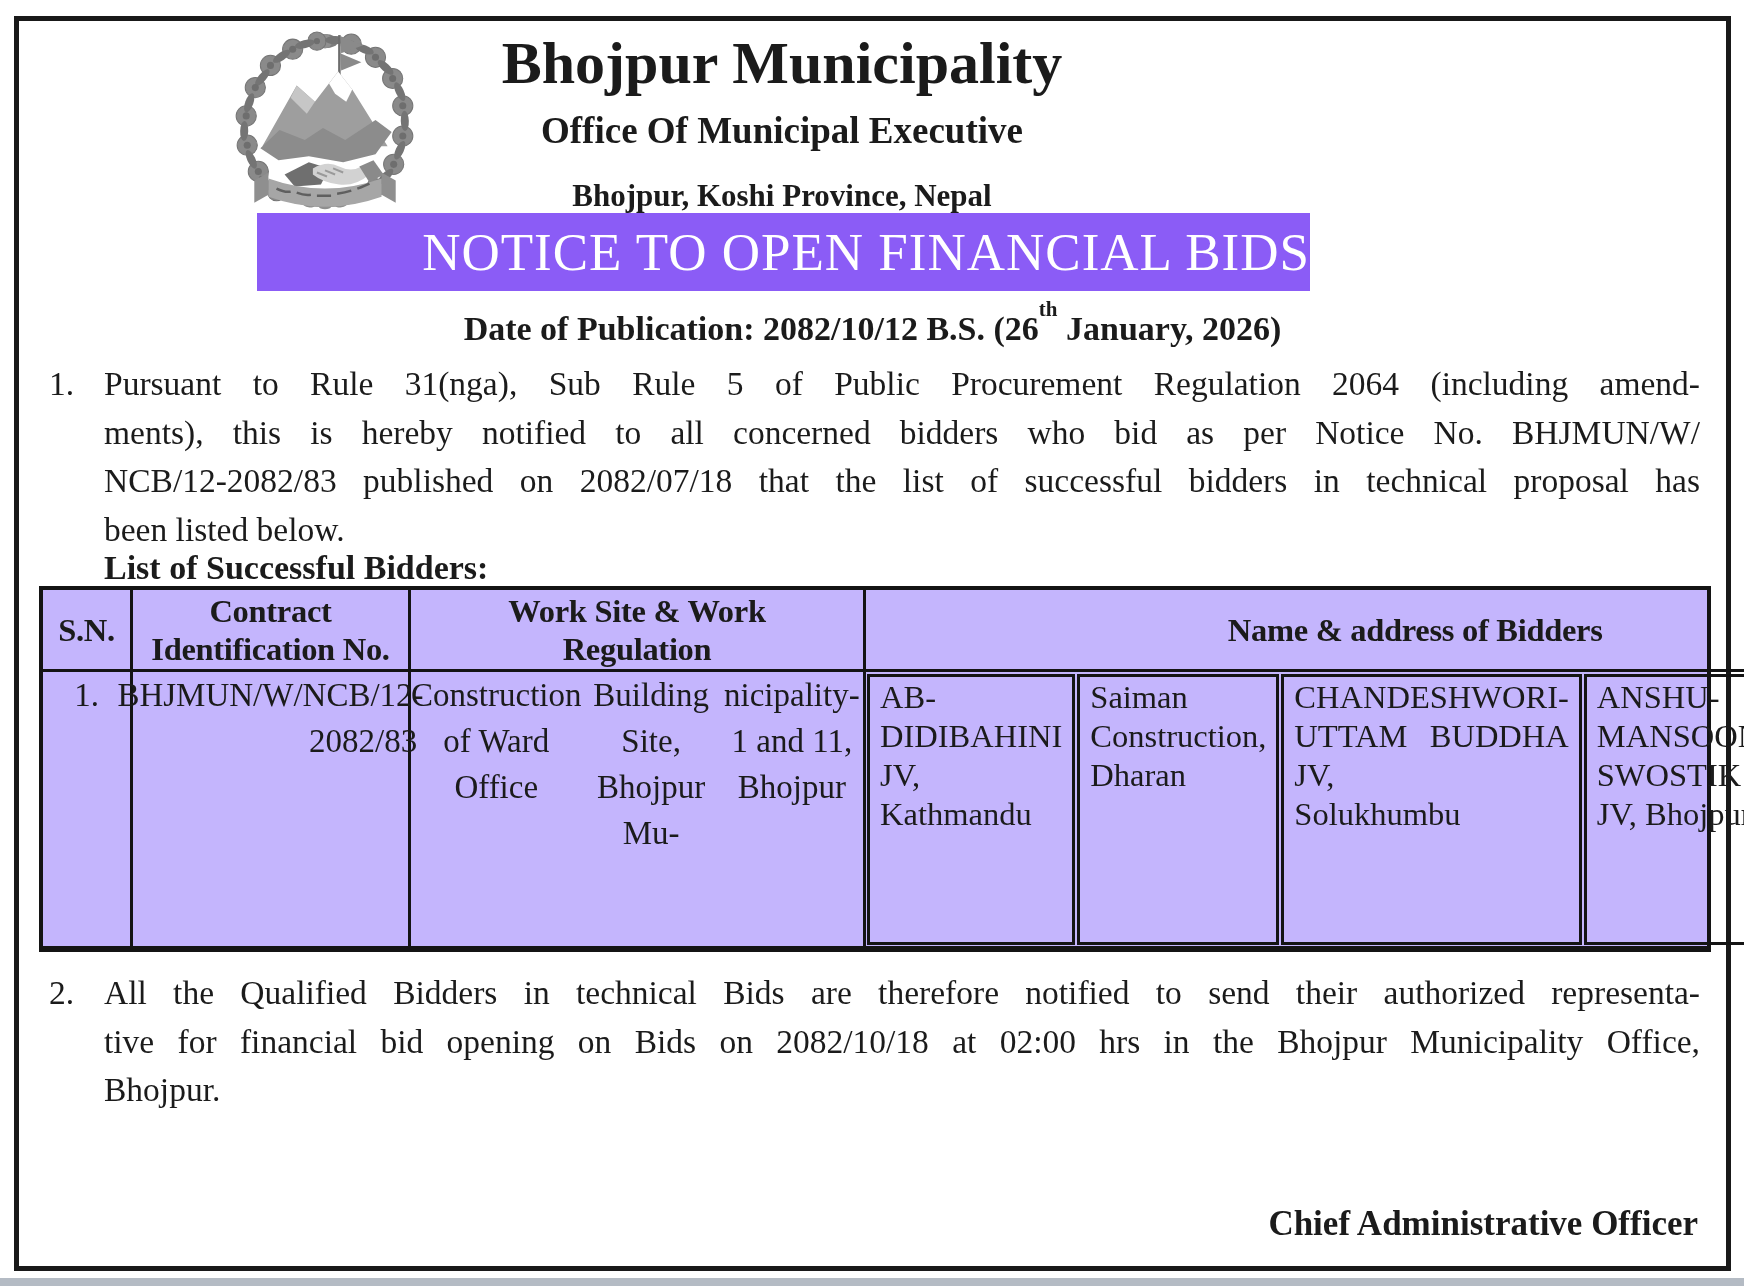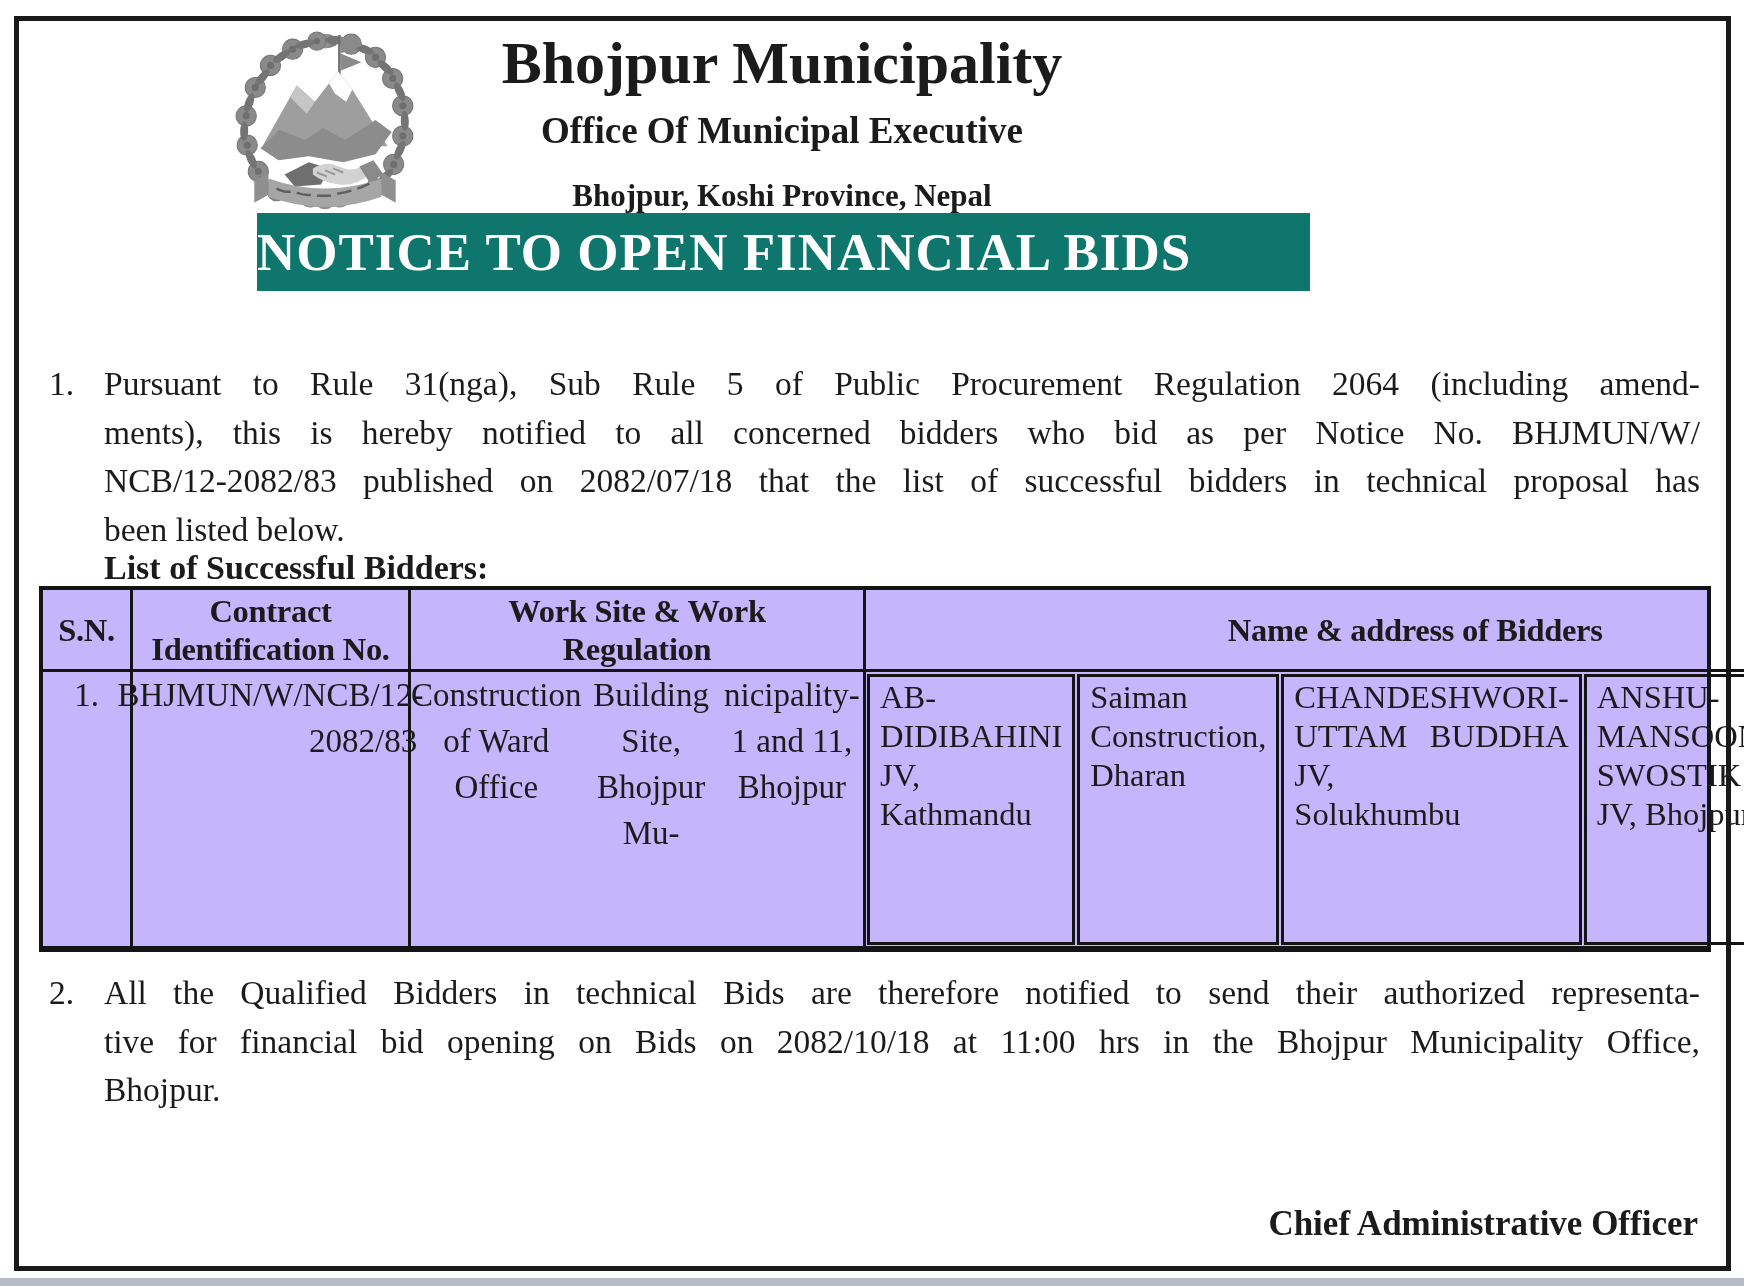--- a/index.html
+++ b/index.html
@@ -28,22 +28,22 @@
   }
   .head-block {
     position:absolute; left:235px; top:16px; width:1056px;
     text-align:center;
   }
   .doc-title   { font-size:60px; font-weight:bold; line-height:52px; }
   .doc-sub     { font-size:37px; font-weight:bold; line-height:40px; margin-top:22px; }
   .doc-addr    { font-size:31px; font-weight:bold; line-height:34px; margin-top:28px; }
   .banner {
     position:absolute; left:238px; top:192px; width:1053px; height:78px;
-    background:#0f766e; color:#ffffff;
-    font-size:53px; font-weight:bold; text-align:left; line-height:78px;
+    background:#8b5cf6; color:#ffffff;
+    font-size:53px; font-weight:normal; text-align:right; line-height:78px;
     letter-spacing:1px;
   }
   .pubdate {
     position:absolute; left:0; top:288px; width:1707px;
     text-align:center; font-size:34px; font-weight:bold;
   }
   .pubdate sup { font-size:21px; position:relative; top:-12px; }
   .clause { position:absolute; left:0; width:1707px; font-size:33.5px; line-height:48.5px; }
   .clause .cnum  { position:absolute; left:30px; top:0; }
   .clause .ctext { position:absolute; left:85px; top:0; width:1596px; }
@@ -190,20 +190,21 @@
   </svg>
 
   <div class="head-block">
     <div class="doc-title">Bhojpur Municipality</div>
     <div class="doc-sub">Office Of Municipal Executive</div>
     <div class="doc-addr">Bhojpur, Koshi Province, Nepal</div>
   </div>
 
   <div class="banner">NOTICE TO OPEN FINANCIAL BIDS</div>
 
+  <div class="pubdate"><span>Date of Publication: 2082/10/12 B.S. (26</span><sup>th</sup><span> January, 2026)</span></div>
 
   <div class="clause clause-1">
     <div class="cnum">1.</div>
     <div class="ctext">
       <div class="jl">Pursuant to Rule 31(nga), Sub Rule 5 of Public Procurement Regulation 2064 (including amend-</div>
       <div class="jl">ments), this is hereby notified to all concerned bidders who bid as per Notice No. BHJMUN/W/</div>
       <div class="jl">NCB/12-2082/83 published on 2082/07/18 that the list of successful bidders in technical proposal has</div>
       <div class="ll">been listed below.</div>
     </div>
   </div>
@@ -255,21 +256,21 @@
       <div class="bid">
         <div>Saptakoshi-Siptung-Light JV, Bhojpur</div>
       </div>
     </div>
   </div>
 
   <div class="clause clause-2">
     <div class="cnum">2.</div>
     <div class="ctext">
       <div class="jl">All the Qualified Bidders in technical Bids are therefore notified to send their authorized representa-</div>
-      <div class="jl">tive for financial bid opening on Bids on 2082/10/18 at 11:00 hrs in the Bhojpur Municipality Office,</div>
+      <div class="jl">tive for financial bid opening on Bids on 2082/10/18 at 02:00 hrs in the Bhojpur Municipality Office,</div>
       <div class="ll">Bhojpur.</div>
     </div>
   </div>
 
   <div class="cao">Chief Administrative Officer</div>
 
 </div>
 
 <div class="bottom-strip"></div>
 

